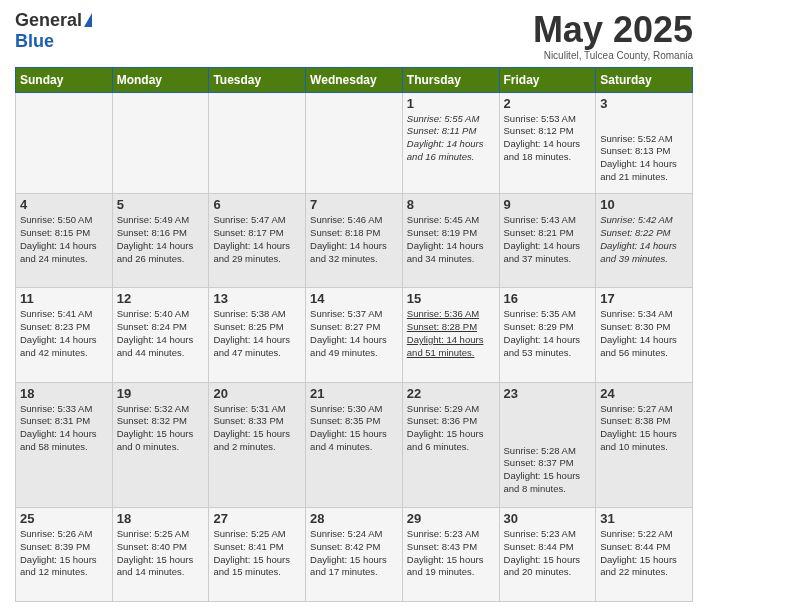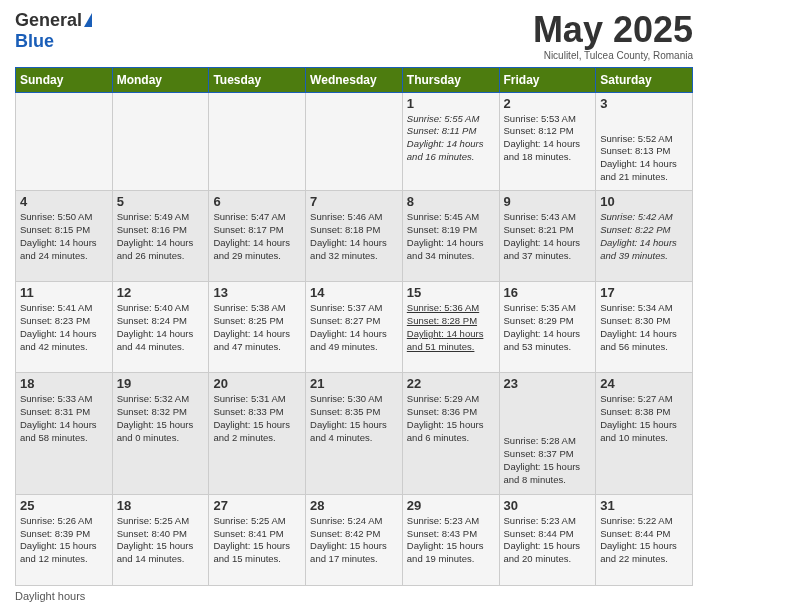--- a/index.html
+++ b/index.html
@@ -375,14 +375,13 @@
             <span class="day-num">31</span>
             <div class="day-info" style="white-space: pre-line;">Sunrise: 5:22 AM
 Sunset: 8:44 PM
 Daylight: 15 hours
 and 22 minutes.</div>
           </td>
         </tr>
       </tbody>
   </table>
 
-  <div class="footer-note">Daylight hours</div>
 </div>
 
 </body></html>

